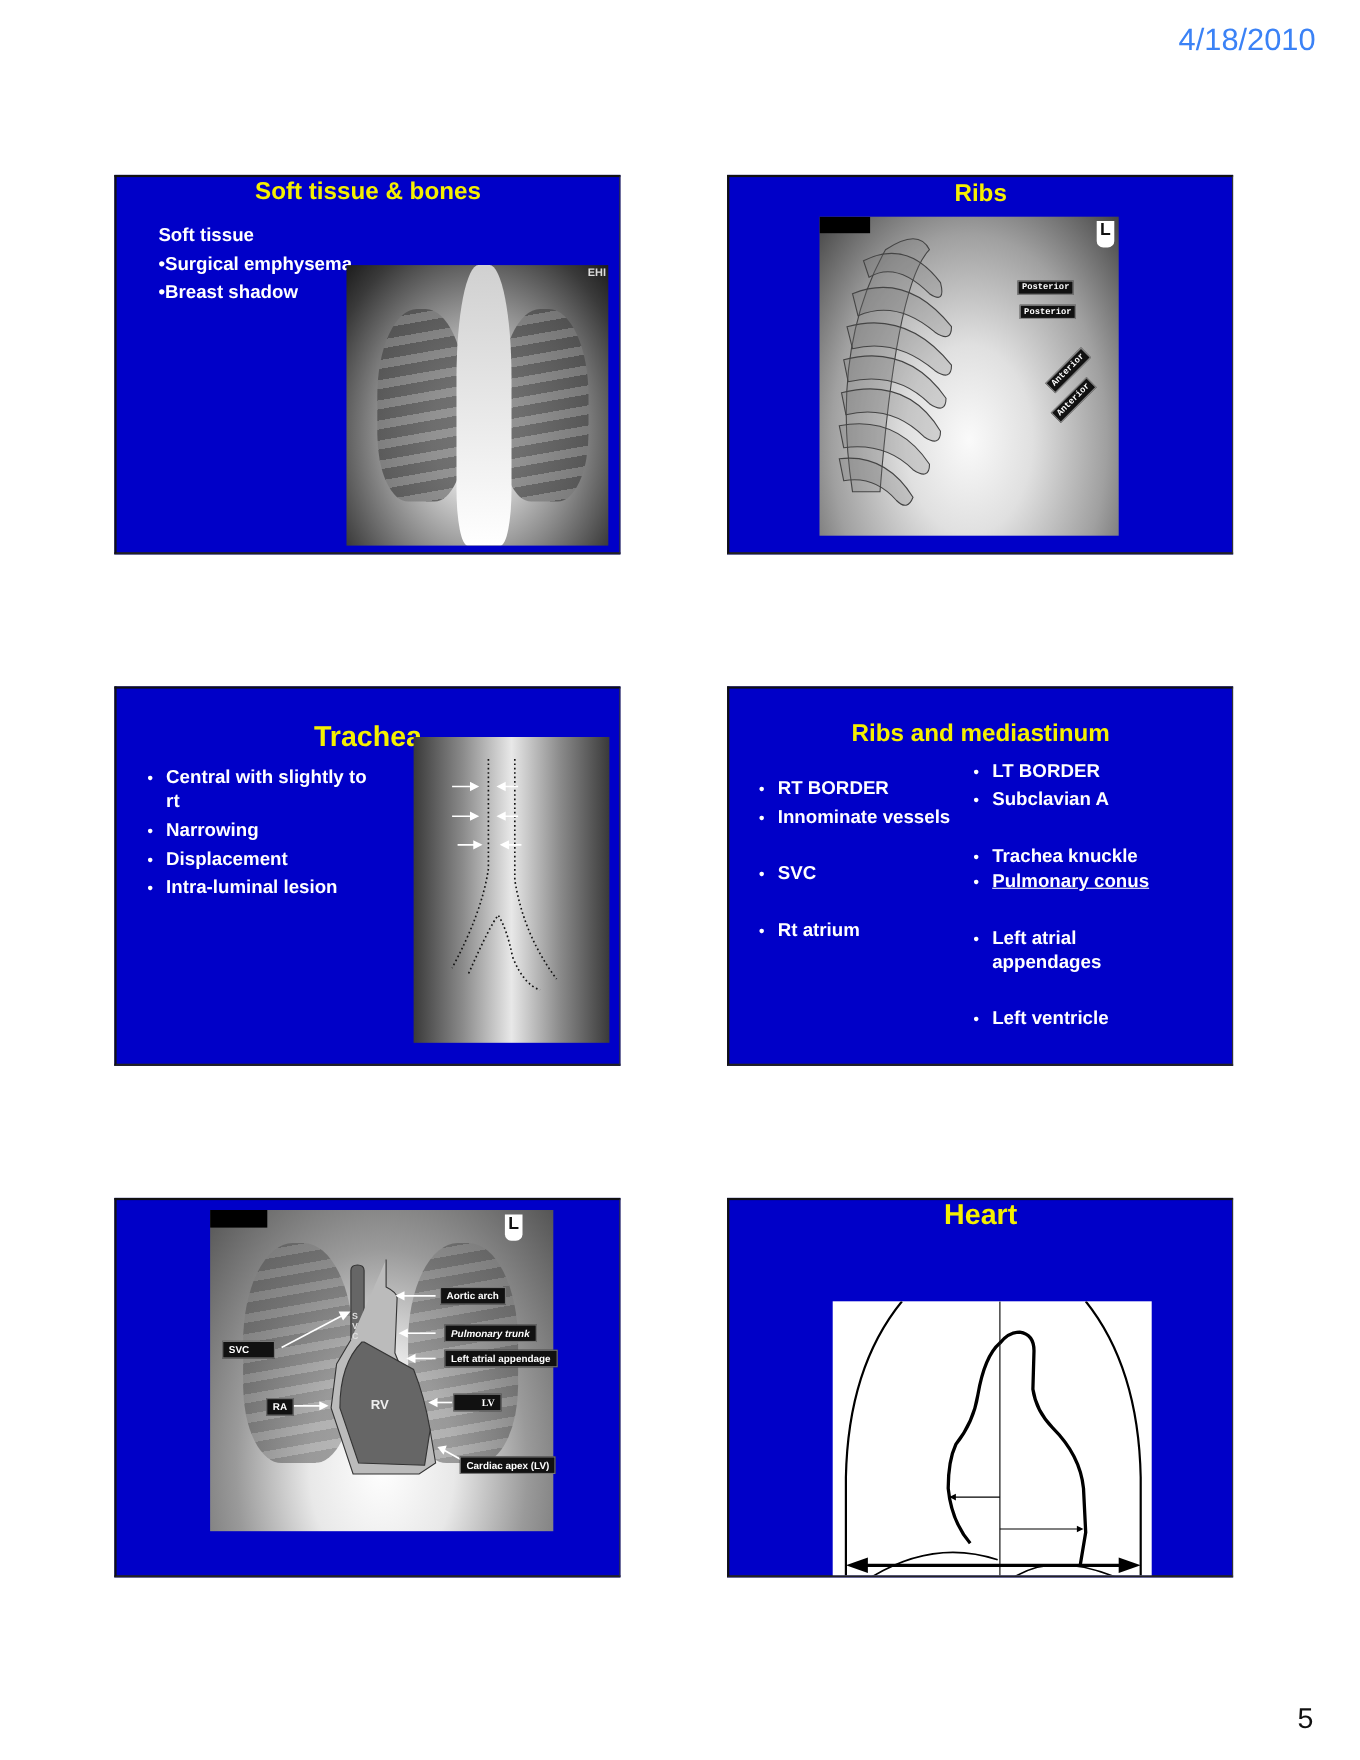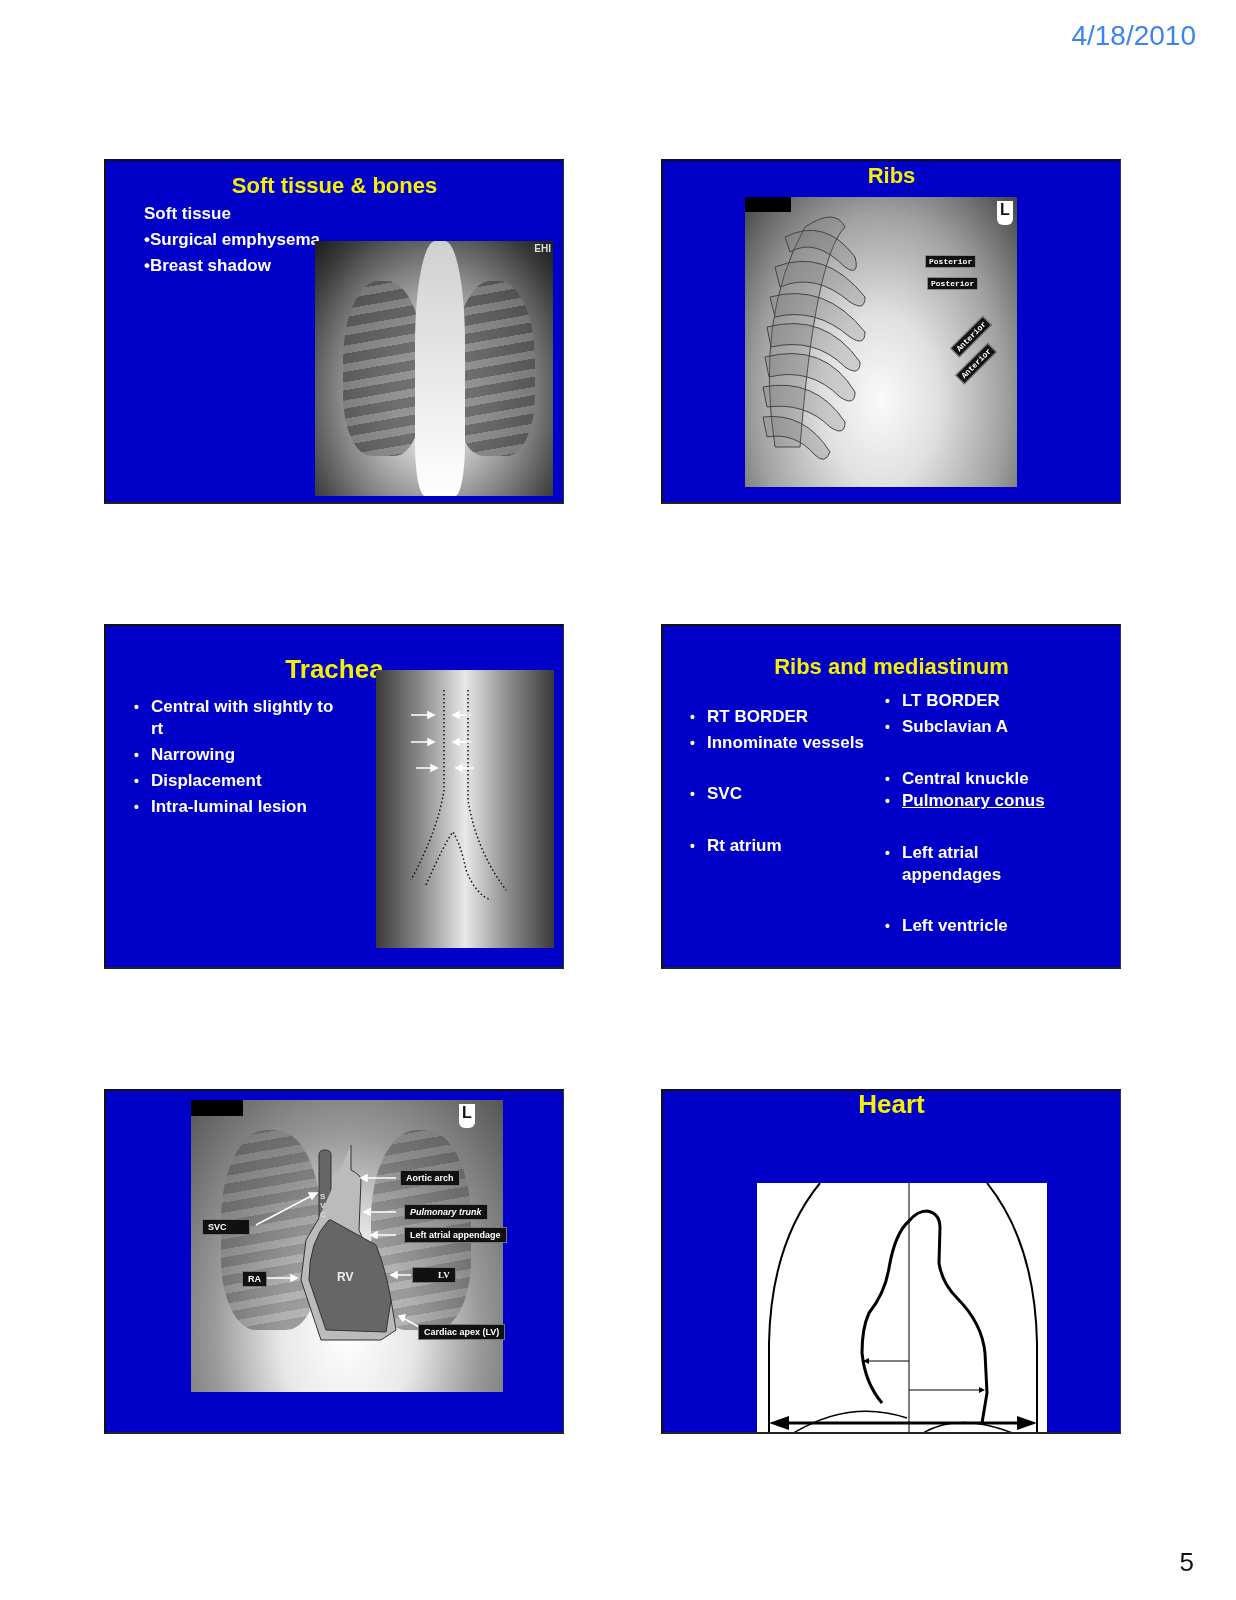--- a/index.html
+++ b/index.html
@@ -56,21 +56,21 @@
   .ehi { position: absolute; right: 2px; top: 2px; color: #ddd; font-size: 10px; font-weight: bold; padding-left: 12px; }
   svg { position: absolute; left: 0; top: 0; }
   .diagram { position: absolute; background: #fff; overflow: hidden; }
 </style>
 </head>
 <body>
 
 <div class="page-date">4/18/2010</div>
 
 <div class="slide s1">
-  <div class="title t-md" style="top:12px;">Soft tissue &amp; bones</div>
+  <div class="title t-md" style="top:0px;">Soft tissue &amp; bones</div>
   <div class="txt" style="left:38px; top:40px;">
     <div>Soft tissue</div>
     <div>•Surgical emphysema</div>
     <div>•Breast shadow</div>
   </div>
   <div class="xray" style="left:209px; top:80px; width:238px; height:255px;">
     <div class="lung-l" style="left:28px; top:40px; width:80px; height:175px;"></div>
     <div class="lung-r" style="left:140px; top:40px; width:80px; height:175px;"></div>
     <div class="mediast" style="left:100px; top:0px; width:50px; height:255px;"></div>
     <div class="ehi">EHI</div>
@@ -138,21 +138,21 @@
   <div class="title t-md" style="top:28px;">Ribs and mediastinum</div>
   <ul class="bul" style="position:absolute; left:27px; top:80px; width:200px;">
     <li>RT BORDER</li>
     <li style="margin-top:4px;">Innominate vessels</li>
     <li style="margin-top:29px;">SVC</li>
     <li style="margin-top:30px;">Rt atrium</li>
   </ul>
   <ul class="bul" style="position:absolute; left:222px; top:64px; width:200px;">
     <li>LT BORDER</li>
     <li style="margin-top:4px;">Subclavian A</li>
-    <li style="margin-top:30px;">Central knuckle</li>
+    <li style="margin-top:30px;">Trachea knuckle</li>
     <li style="text-decoration:underline;">Pulmonary conus</li>
     <li style="margin-top:30px; width:110px;">Left atrial appendages</li>
     <li style="margin-top:29px;">Left ventricle</li>
   </ul>
 </div>
 
 <div class="slide s5">
   <div class="xray" style="left:85px; top:9px; width:312px; height:292px; background: radial-gradient(ellipse at 50% 80%, #ffffff 0%, #e8e8e8 30%, #9a9a9a 60%, #555 100%);">
     <div class="black-tag" style="left:0; top:0; width:52px; height:16px;"></div>
     <div class="L-mark" style="right:28px; top:4px;">L</div>

